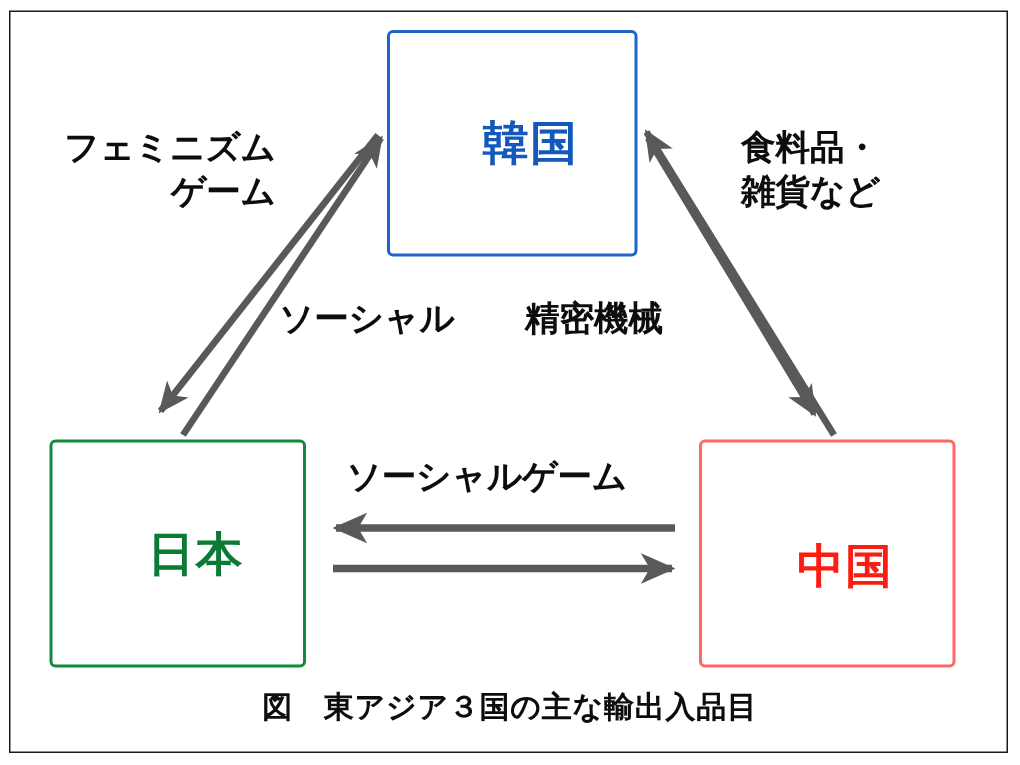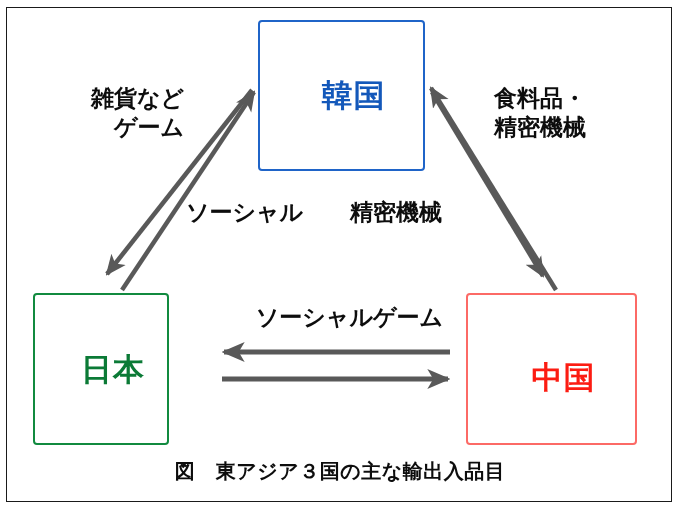--- a/index.html
+++ b/index.html
@@ -51,21 +51,21 @@
     letter-spacing: 1px;
     line-height: 1;
     padding-left: 24px;
   }
   #node-korea {
     left: 258px; top: 20px; width: 167px; height: 151px;
     border-color: #1f64c8;
   }
   #node-korea .node-label { color: #1358ba; }
   #node-japan {
-    left: 33px; top: 293px; width: 136px; height: 152px;
+    left: 33px; top: 293px; width: 171px; height: 152px;
     border-color: #118a3f;
   }
   #node-japan .node-label { color: #0b7a36; }
   #node-china {
     left: 466px; top: 293px; width: 171px; height: 152px;
     border-color: #fc6a66;
   }
   #node-china .node-label { color: #fc1c12; margin-top: 16px; }
 
   
@@ -87,23 +87,23 @@
   }
   #label-kr-cn {
     left: 350px; top: 198px;
   }
   #label-cn-kr {
     left: 494px; top: 84px;
     text-align: left;
     width: 160px;
   }
   #label-cn-jp {
-    left: 213px; top: 303px;
+    left: 231px; top: 303px;
     width: 230px;
-    text-align: right;
+    text-align: left;
   }
   #label-jp-cn {
     left: 221px; top: 392px;
     width: 230px;
     text-align: center;
   }
 
   
   #caption {
     position: absolute;
@@ -149,28 +149,28 @@
   </div>
 
   <div class="node" id="node-japan">
     <span class="node-label">日本</span>
   </div>
 
   <div class="node" id="node-china">
     <span class="node-label">中国</span>
   </div>
 
-  <div class="edge-label" id="label-kr-jp">雑貨など
+  <div class="edge-label" id="label-kr-jp">フェミニズム
 ゲーム</div>
 
   <div class="edge-label" id="label-jp-kr">ソーシャル</div>
 
   <div class="edge-label" id="label-kr-cn">精密機械</div>
 
   <div class="edge-label" id="label-cn-kr">食料品・
-精密機械</div>
+雑貨など</div>
 
   <div class="edge-label" id="label-cn-jp">ソーシャルゲーム</div>
 
 
   <div id="caption">図　東アジア３国の主な輸出入品目</div>
 
 </div>
 
 </body></html>

